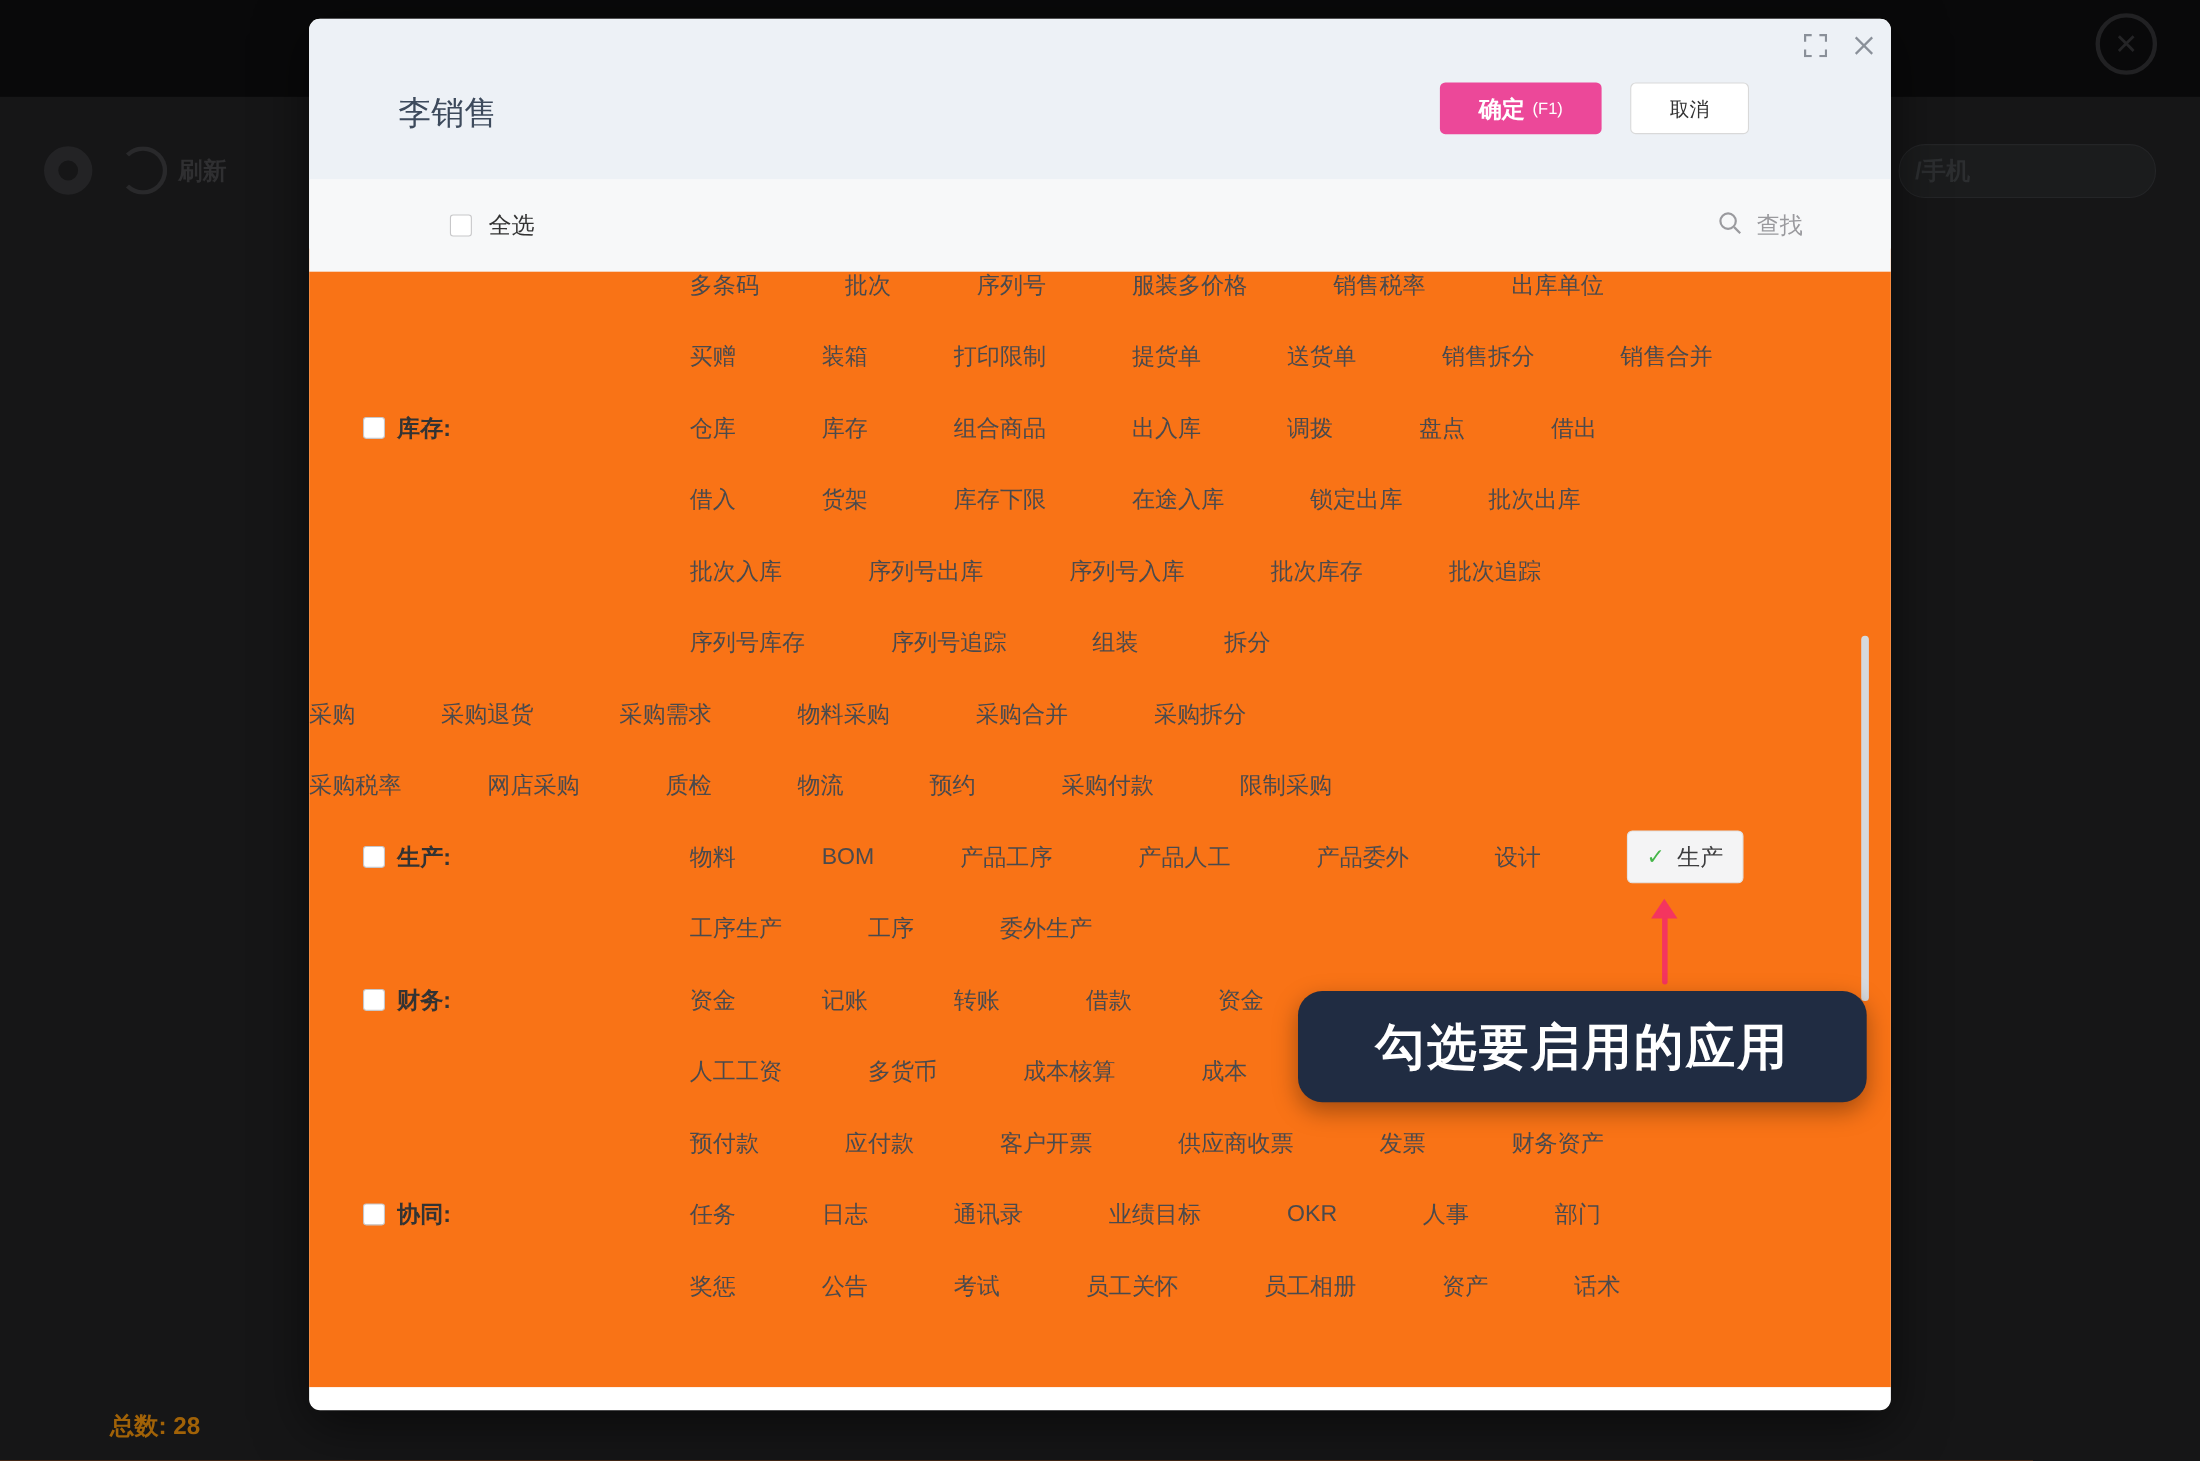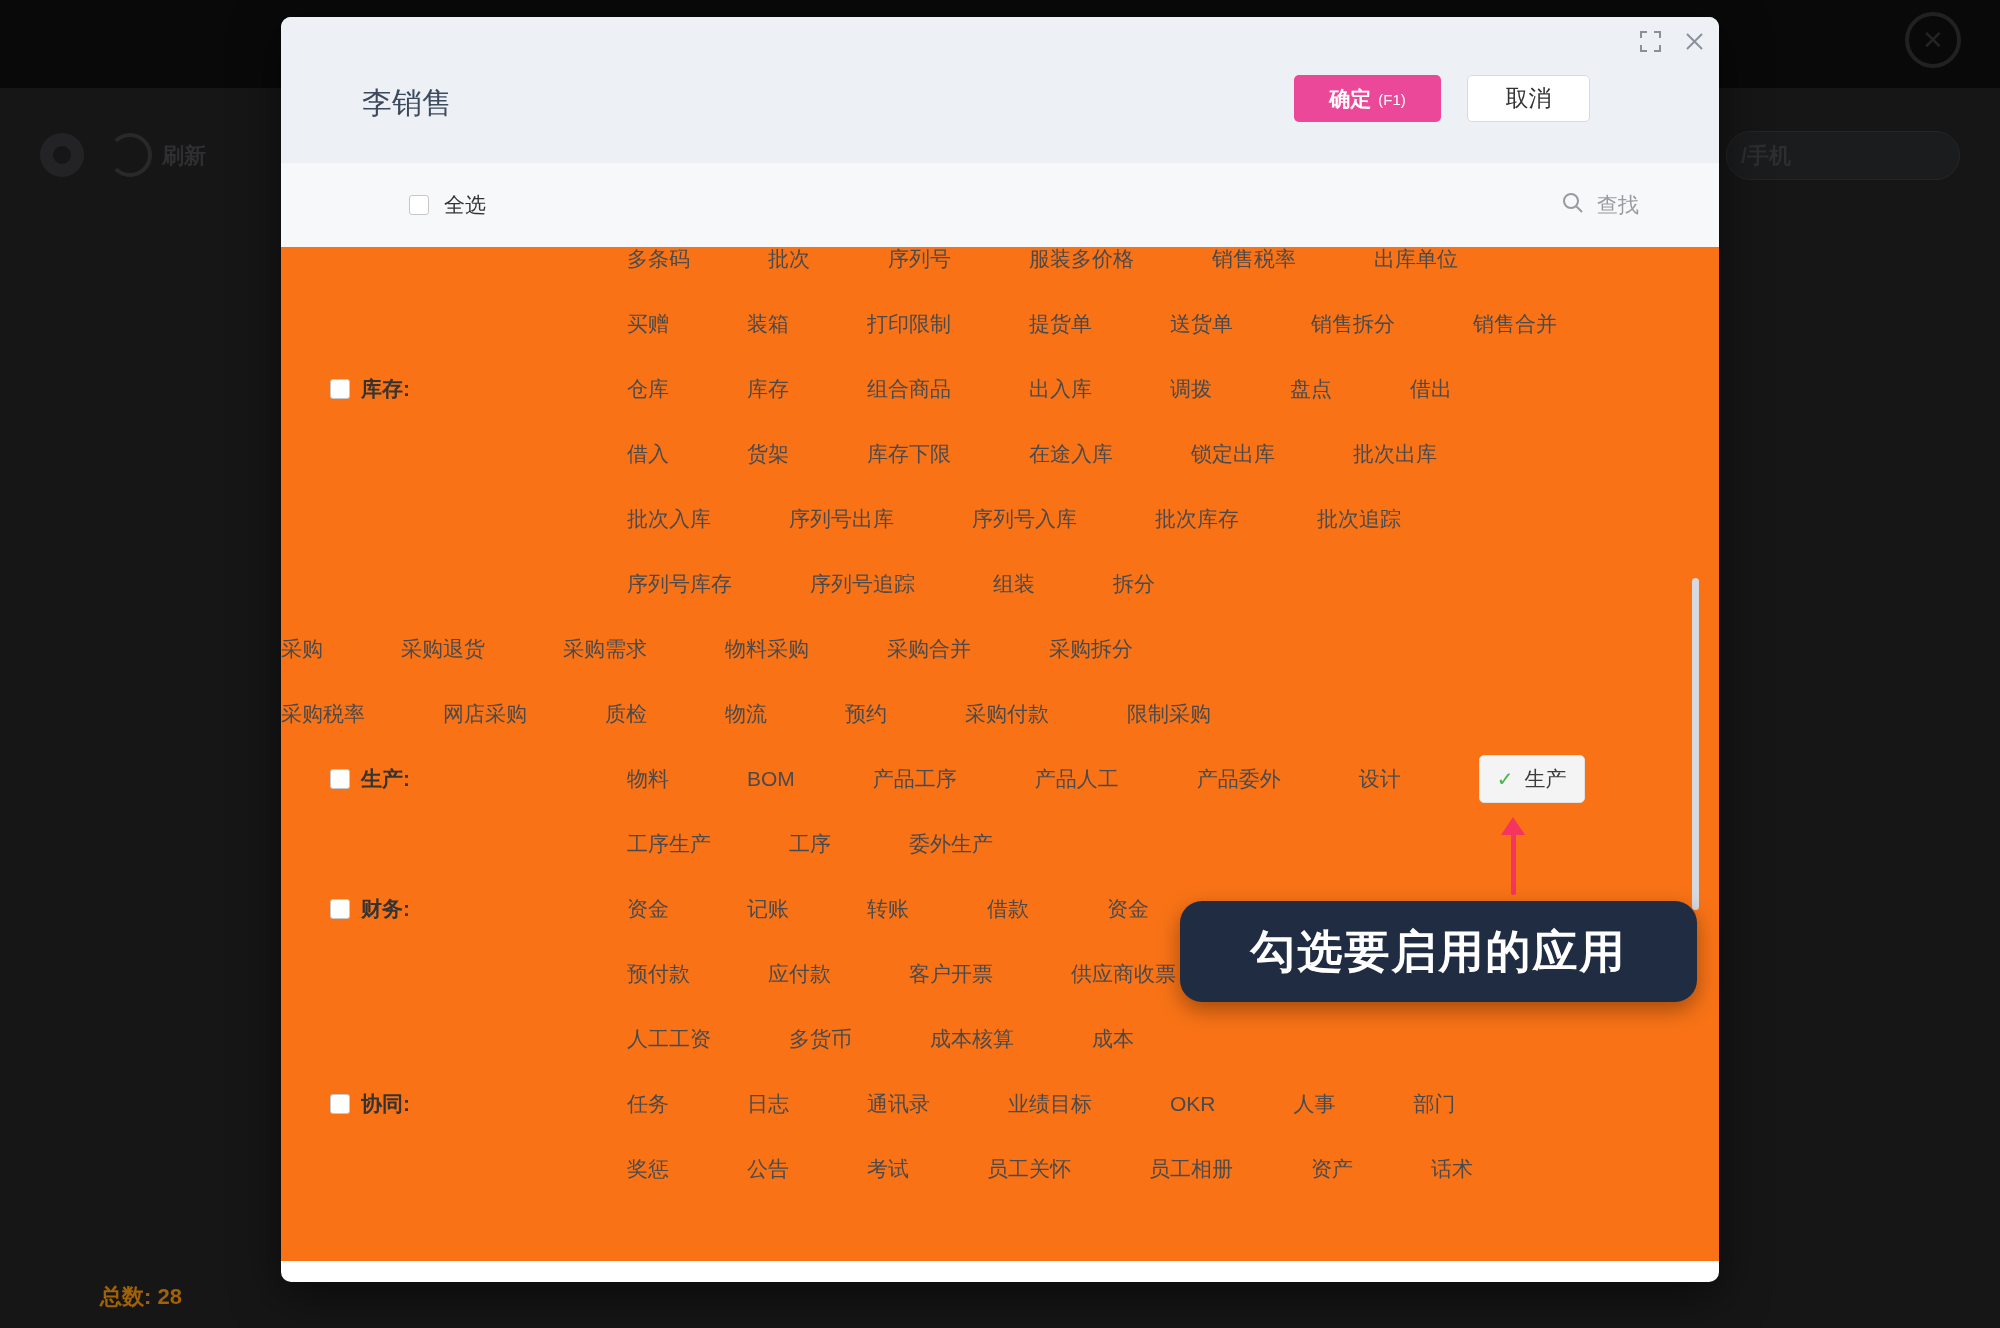--- a/index.html
+++ b/index.html
@@ -22,21 +22,21 @@
   
   .modal{position:absolute;left:281px;top:17px;width:1438px;height:1265px;background:#fff;border-radius:10px;
     box-shadow:0 12px 48px rgba(0,0,0,.55);overflow:hidden;}
   .m-header{position:relative;height:146px;background:#edf1f6;z-index:4;}
   .m-title{position:absolute;left:81px;top:66px;font-size:30px;font-weight:500;color:#3d4a5c;}
   .btn-row{position:absolute;right:129px;top:58px;display:flex;gap:26px;}
   .btn{height:47px;border-radius:5px;display:flex;align-items:center;justify-content:center;cursor:pointer;box-sizing:border-box;}
   .btn-confirm{width:147px;background:#ec4899;color:#fff;}
   .btn-confirm .main{font-size:21px;font-weight:600;}
   .btn-confirm .hint{font-size:15px;margin-left:7px;margin-top:2px;}
-  .btn-cancel{width:123px;background:#fff;border:1px solid #d9d9d9;color:#333;font-size:23px;}
+  .btn-cancel{width:108px;background:#fff;border:1px solid #d9d9d9;color:#333;font-size:18px;}
   .win-icons{position:absolute;top:14px;right:15px;display:flex;gap:24px;align-items:center;}
   .win-icons svg{display:block;}
   .m-bar{position:relative;height:84px;background:#f7f8f9;z-index:3;display:flex;align-items:center;padding-left:47px;}
   .checkbox{display:inline-block;width:20px;height:20px;border:1px solid #c7c7c9;border-radius:3px;background:#fff;box-sizing:border-box;flex:0 0 auto;}
   .selectall{display:flex;align-items:center;gap:15px;margin-left:81px;}
   .selectall-label{font-size:21px;color:#333;}
   .searchbox{margin-left:auto;margin-right:80px;display:flex;align-items:center;gap:12px;}
   .search-text{font-size:21px;color:#9a9a9e;}
 
   .m-content{position:relative;height:1035px;background:#f97316;z-index:1;}
@@ -236,32 +236,32 @@
           </div>
           <div class="glines">
             <div class="line">
               <span class="item">资金</span>
               <span class="item">记账</span>
               <span class="item">转账</span>
               <span class="item">借款</span>
               <span class="item">资金</span>
             </div>
             <div class="line">
+              <span class="item">人工工资</span>
+              <span class="item">多货币</span>
+              <span class="item">成本核算</span>
+              <span class="item">成本</span>
+            </div>
+            <div class="line">
               <span class="item">预付款</span>
               <span class="item">应付款</span>
               <span class="item">客户开票</span>
               <span class="item">供应商收票</span>
               <span class="item">发票</span>
               <span class="item">财务资产</span>
-            </div>
-            <div class="line">
-              <span class="item">人工工资</span>
-              <span class="item">多货币</span>
-              <span class="item">成本核算</span>
-              <span class="item">成本</span>
             </div>
           </div>
         </div>
         <div class="group">
           <div class="gleft">
             <span class="checkbox"></span>
             <span class="glabel">协同:</span>
           </div>
           <div class="glines">
             <div class="line">

